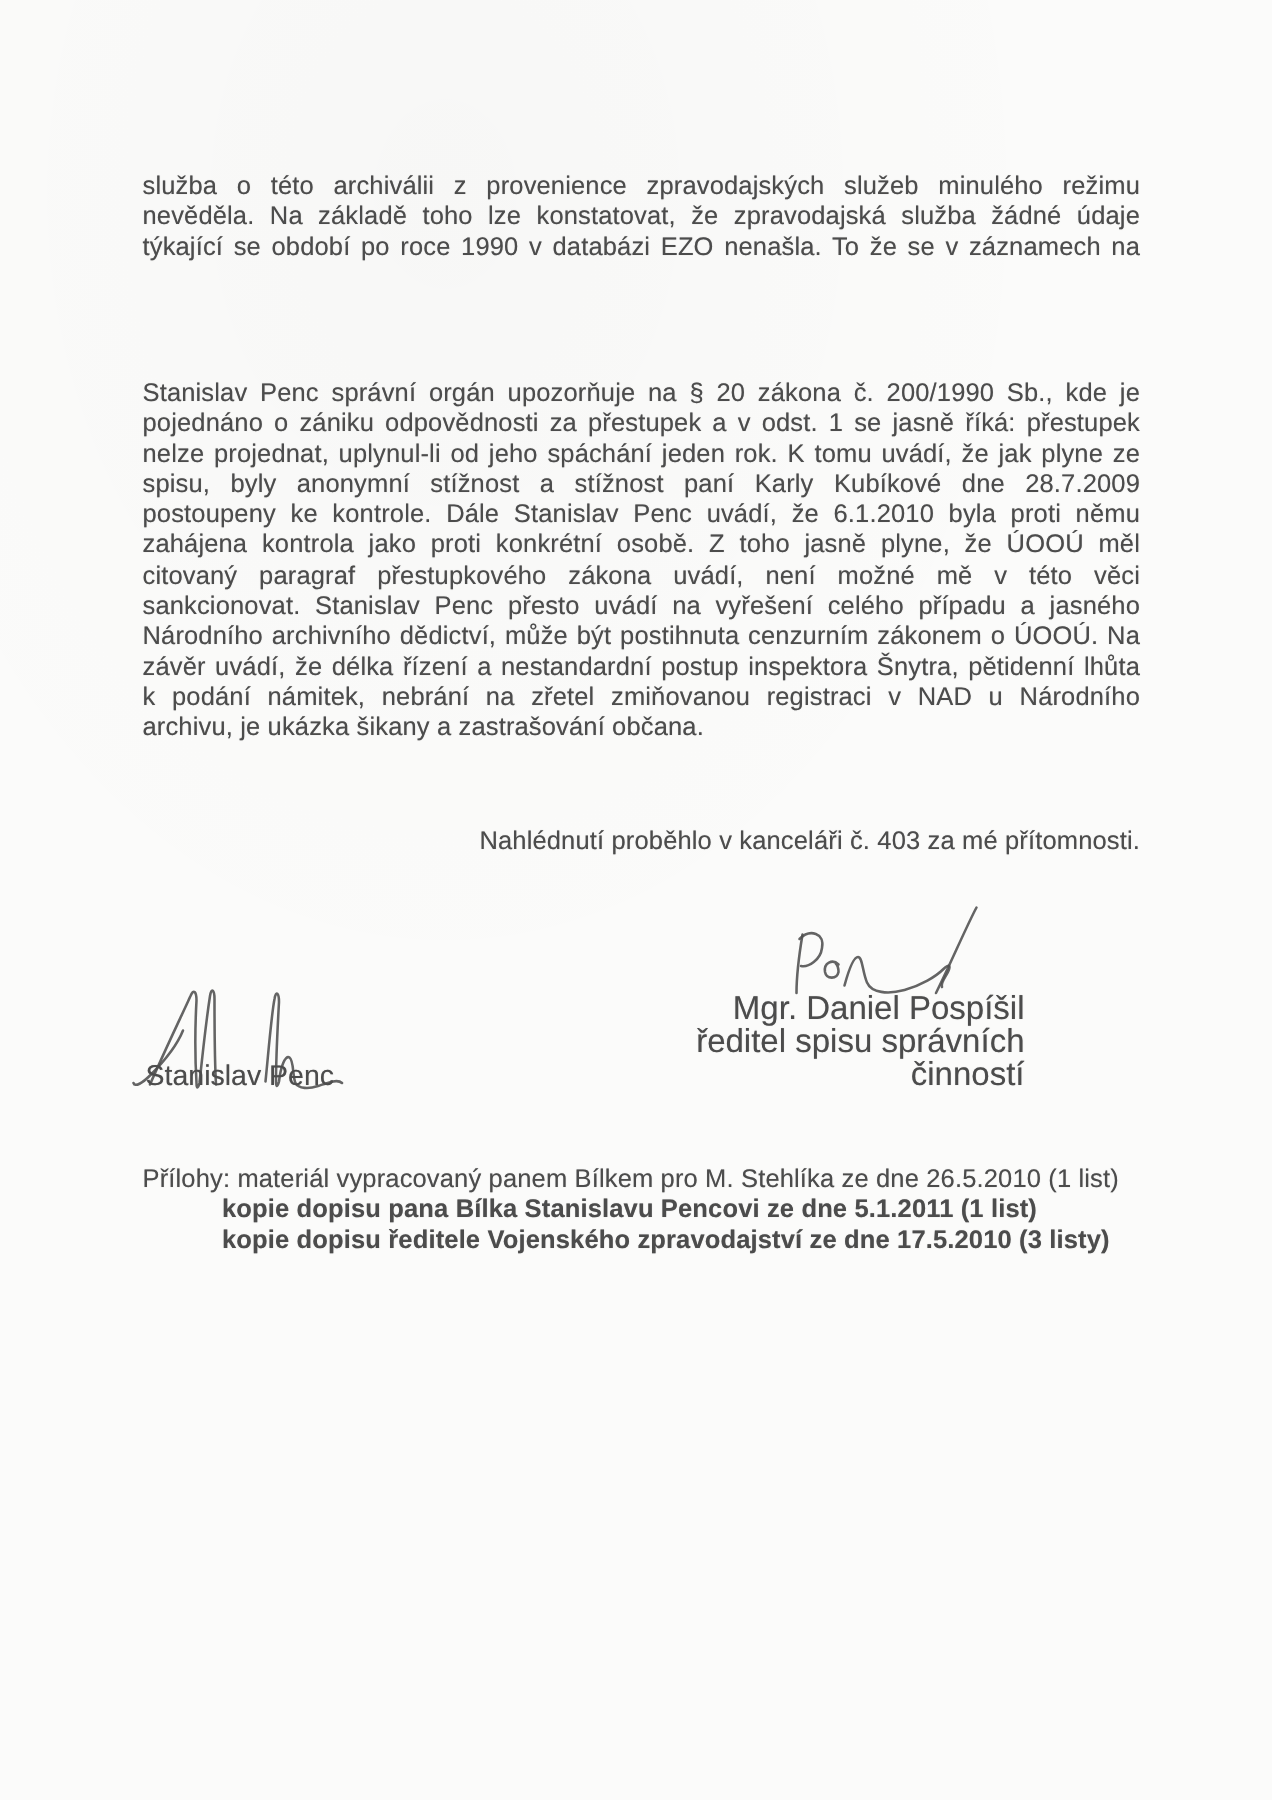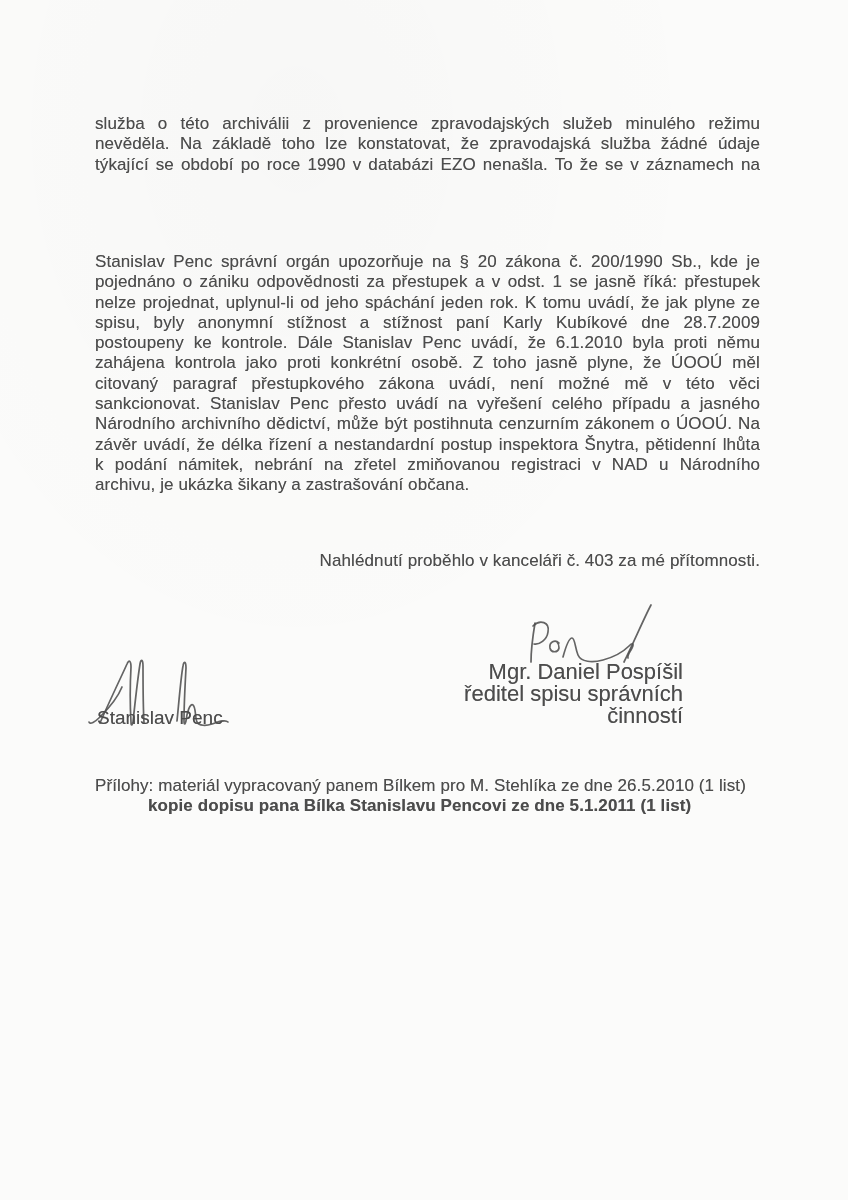--- a/index.html
+++ b/index.html
@@ -123,15 +123,16 @@
     <div class="tline">Mgr. Daniel Pospíšil</div>
     <div class="tline">ředitel spisu správních činností</div>
   </div>
 
   <div class="block attachments">
     <div class="tline">
       <span>Přílohy:</span>
       <span>materiál vypracovaný panem Bílkem pro M. Stehlíka ze dne 26.5.2010 (1 list)</span>
     </div>
     <div class="tline ind">kopie dopisu pana Bílka Stanislavu Pencovi ze dne 5.1.2011 (1 list)</div>
+    <div class="tline ind">kopie dopisu ředitele Vojenského zpravodajství ze dne 17.5.2010 (3 listy)</div>
   </div>
 
 </div>
 
 </body></html>

